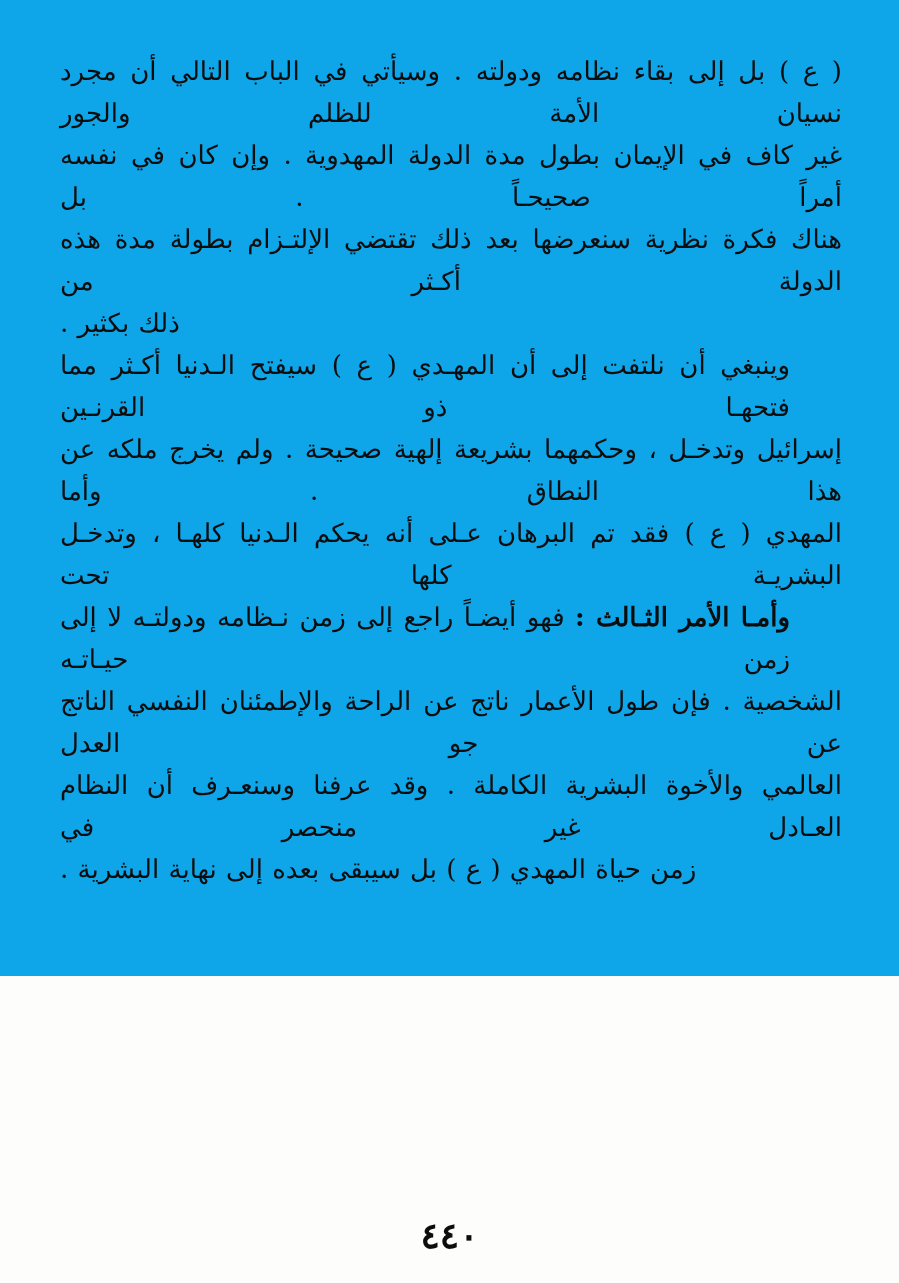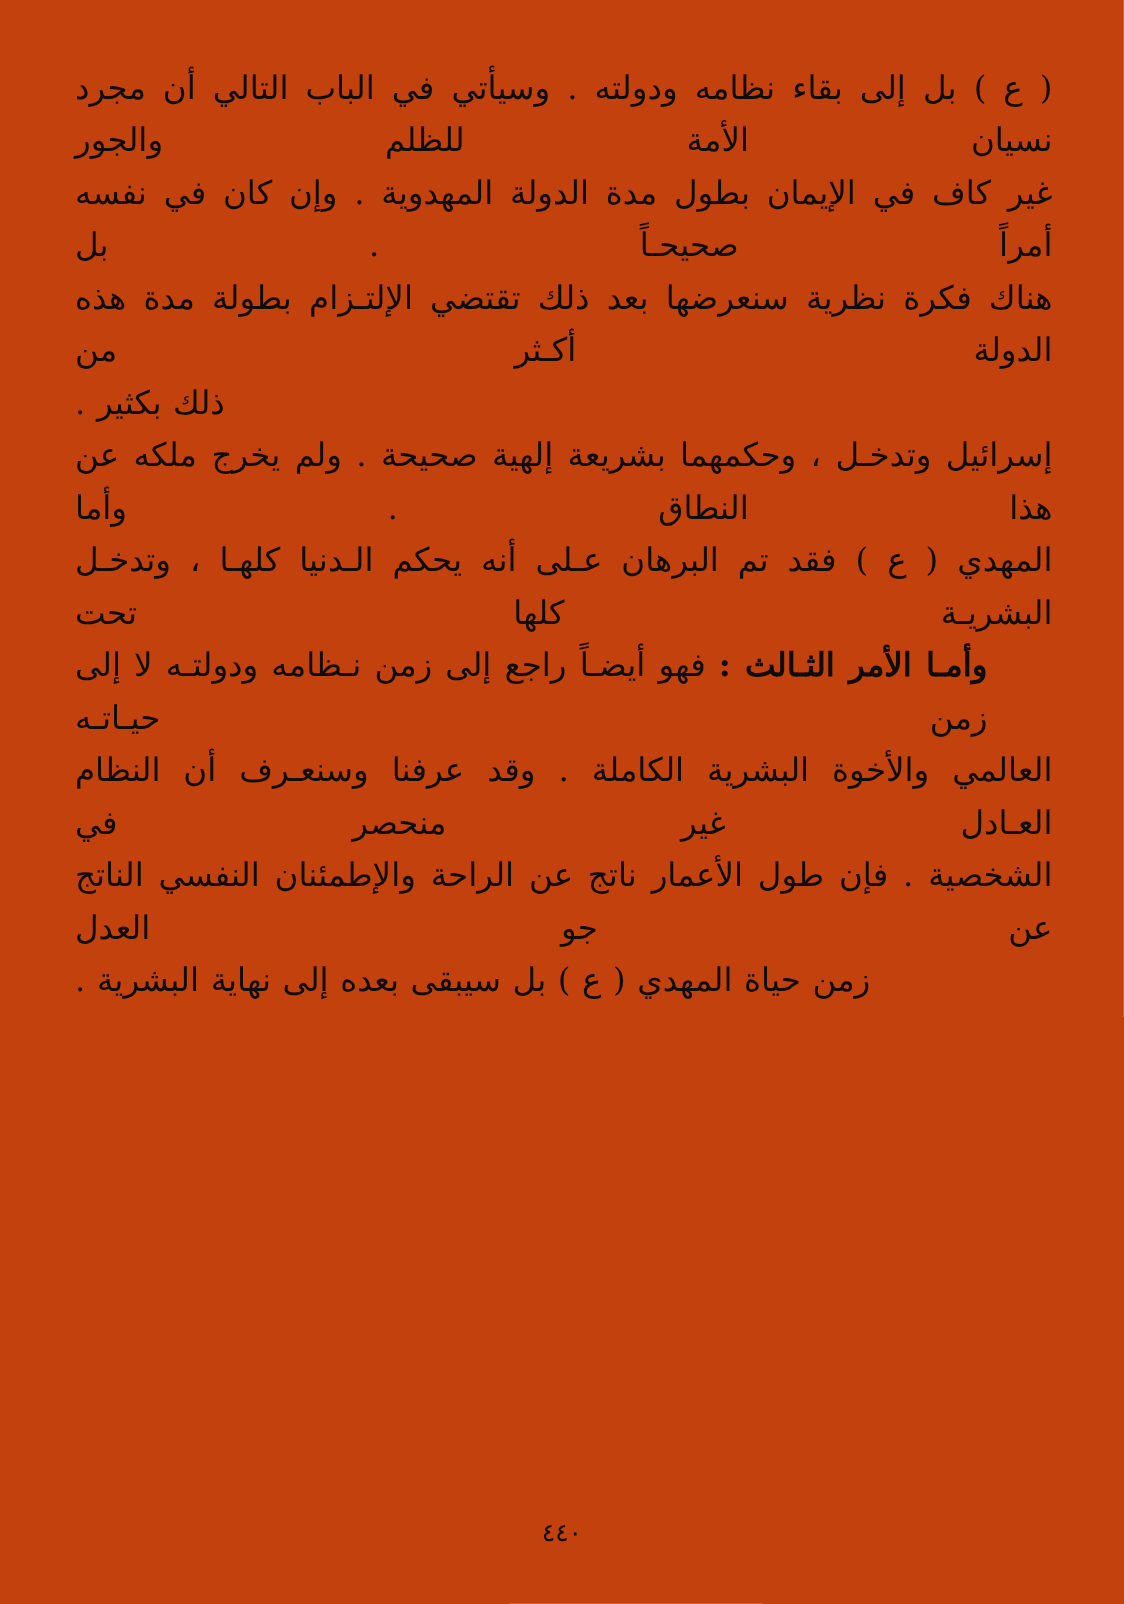--- a/index.html
+++ b/index.html
@@ -6,22 +6,22 @@
   body {
     width: 899px;
     height: 1283px;
     background: #fdfdfc;
     font-family: "DejaVu Serif", serif;
     overflow: hidden;
   }
   .scan-page {
     position: relative;
     width: 899px;
-    height: 1283px;
-    background: #c2410c;
+    height: 976px;
+    background: #0ea5e9;
   }
   .text-block {
     position: absolute;
     top: 50px;
     right: 57px;
     width: 782px;
     direction: rtl;
     color: #0d0d0d;
   }
   .paragraph { margin: 0; }
@@ -39,42 +39,43 @@
   }
   .line.indent { padding-right: 52px; }
   .line b { font-weight: bold; }
   .page-number {
     position: absolute;
     top: 1214px;
     left: 0;
     width: 899px;
     text-align: center;
     direction: rtl;
-    font-size: 20px;
-    font-weight: normal;
+    font-size: 36px;
+    font-weight: bold;
     color: #0d0d0d;
     letter-spacing: 2px;
   }
 </style>
 </head>
 <body>
 
 <div class="scan-page">
   <div class="text-block">
       <div class="paragraph">
         <div class="line just">( ع ) بل إلى بقاء نظامه ودولته . وسيأتي في الباب التالي أن مجرد نسيان الأمة للظلم والجور</div>
         <div class="line just">غير كاف في الإيمان  بطول مدة الدولة المهدوية . وإن كان في نفسه أمراً صحيحـاً . بل</div>
         <div class="line just">هناك فكرة نظرية سنعرضها بعد ذلك تقتضي  الإلتـزام  بطولة مدة هذه الدولة أكـثر من</div>
         <div class="line">ذلك بكثير .</div>
       </div>
       <div class="paragraph">
+        <div class="line just indent">وينبغي أن نلتفت إلى أن المهـدي ( ع ) سيفتح الـدنيا أكـثر مما فتحهـا ذو القرنـين</div>
         <div class="line just">إسرائيل وتدخـل ، وحكمهما بشريعة إلهية صحيحة . ولم يخرج ملكه عن هذا النطاق . وأما</div>
         <div class="line just">المهدي ( ع ) فقد تم البرهان عـلى أنه يحكم الـدنيا كلهـا ، وتدخـل البشريـة كلها تحت</div>
       </div>
       <div class="paragraph">
         <div class="line just indent"><b>وأمـا الأمر الثـالث :</b> فهو أيضـاً راجع إلى زمن نـظامه ودولتـه لا إلى زمن حيـاتـه</div>
+        <div class="line just">الشخصية . فإن طول الأعمار ناتج عن الراحة  والإطمئنان النفسي الناتج عن جو العدل</div>
         <div class="line just">العالمي والأخوة البشرية الكاملة . وقد عرفنا وسنعـرف أن النظام العـادل غير منحصر في</div>
-        <div class="line just">الشخصية . فإن طول الأعمار ناتج عن الراحة  والإطمئنان النفسي الناتج عن جو العدل</div>
         <div class="line">زمن حياة المهدي ( ع ) بل سيبقى بعده إلى نهاية البشرية .</div>
       </div>
     </div>
   <div class="page-number">٤٤٠</div>
 </div>
 
 </body></html>

